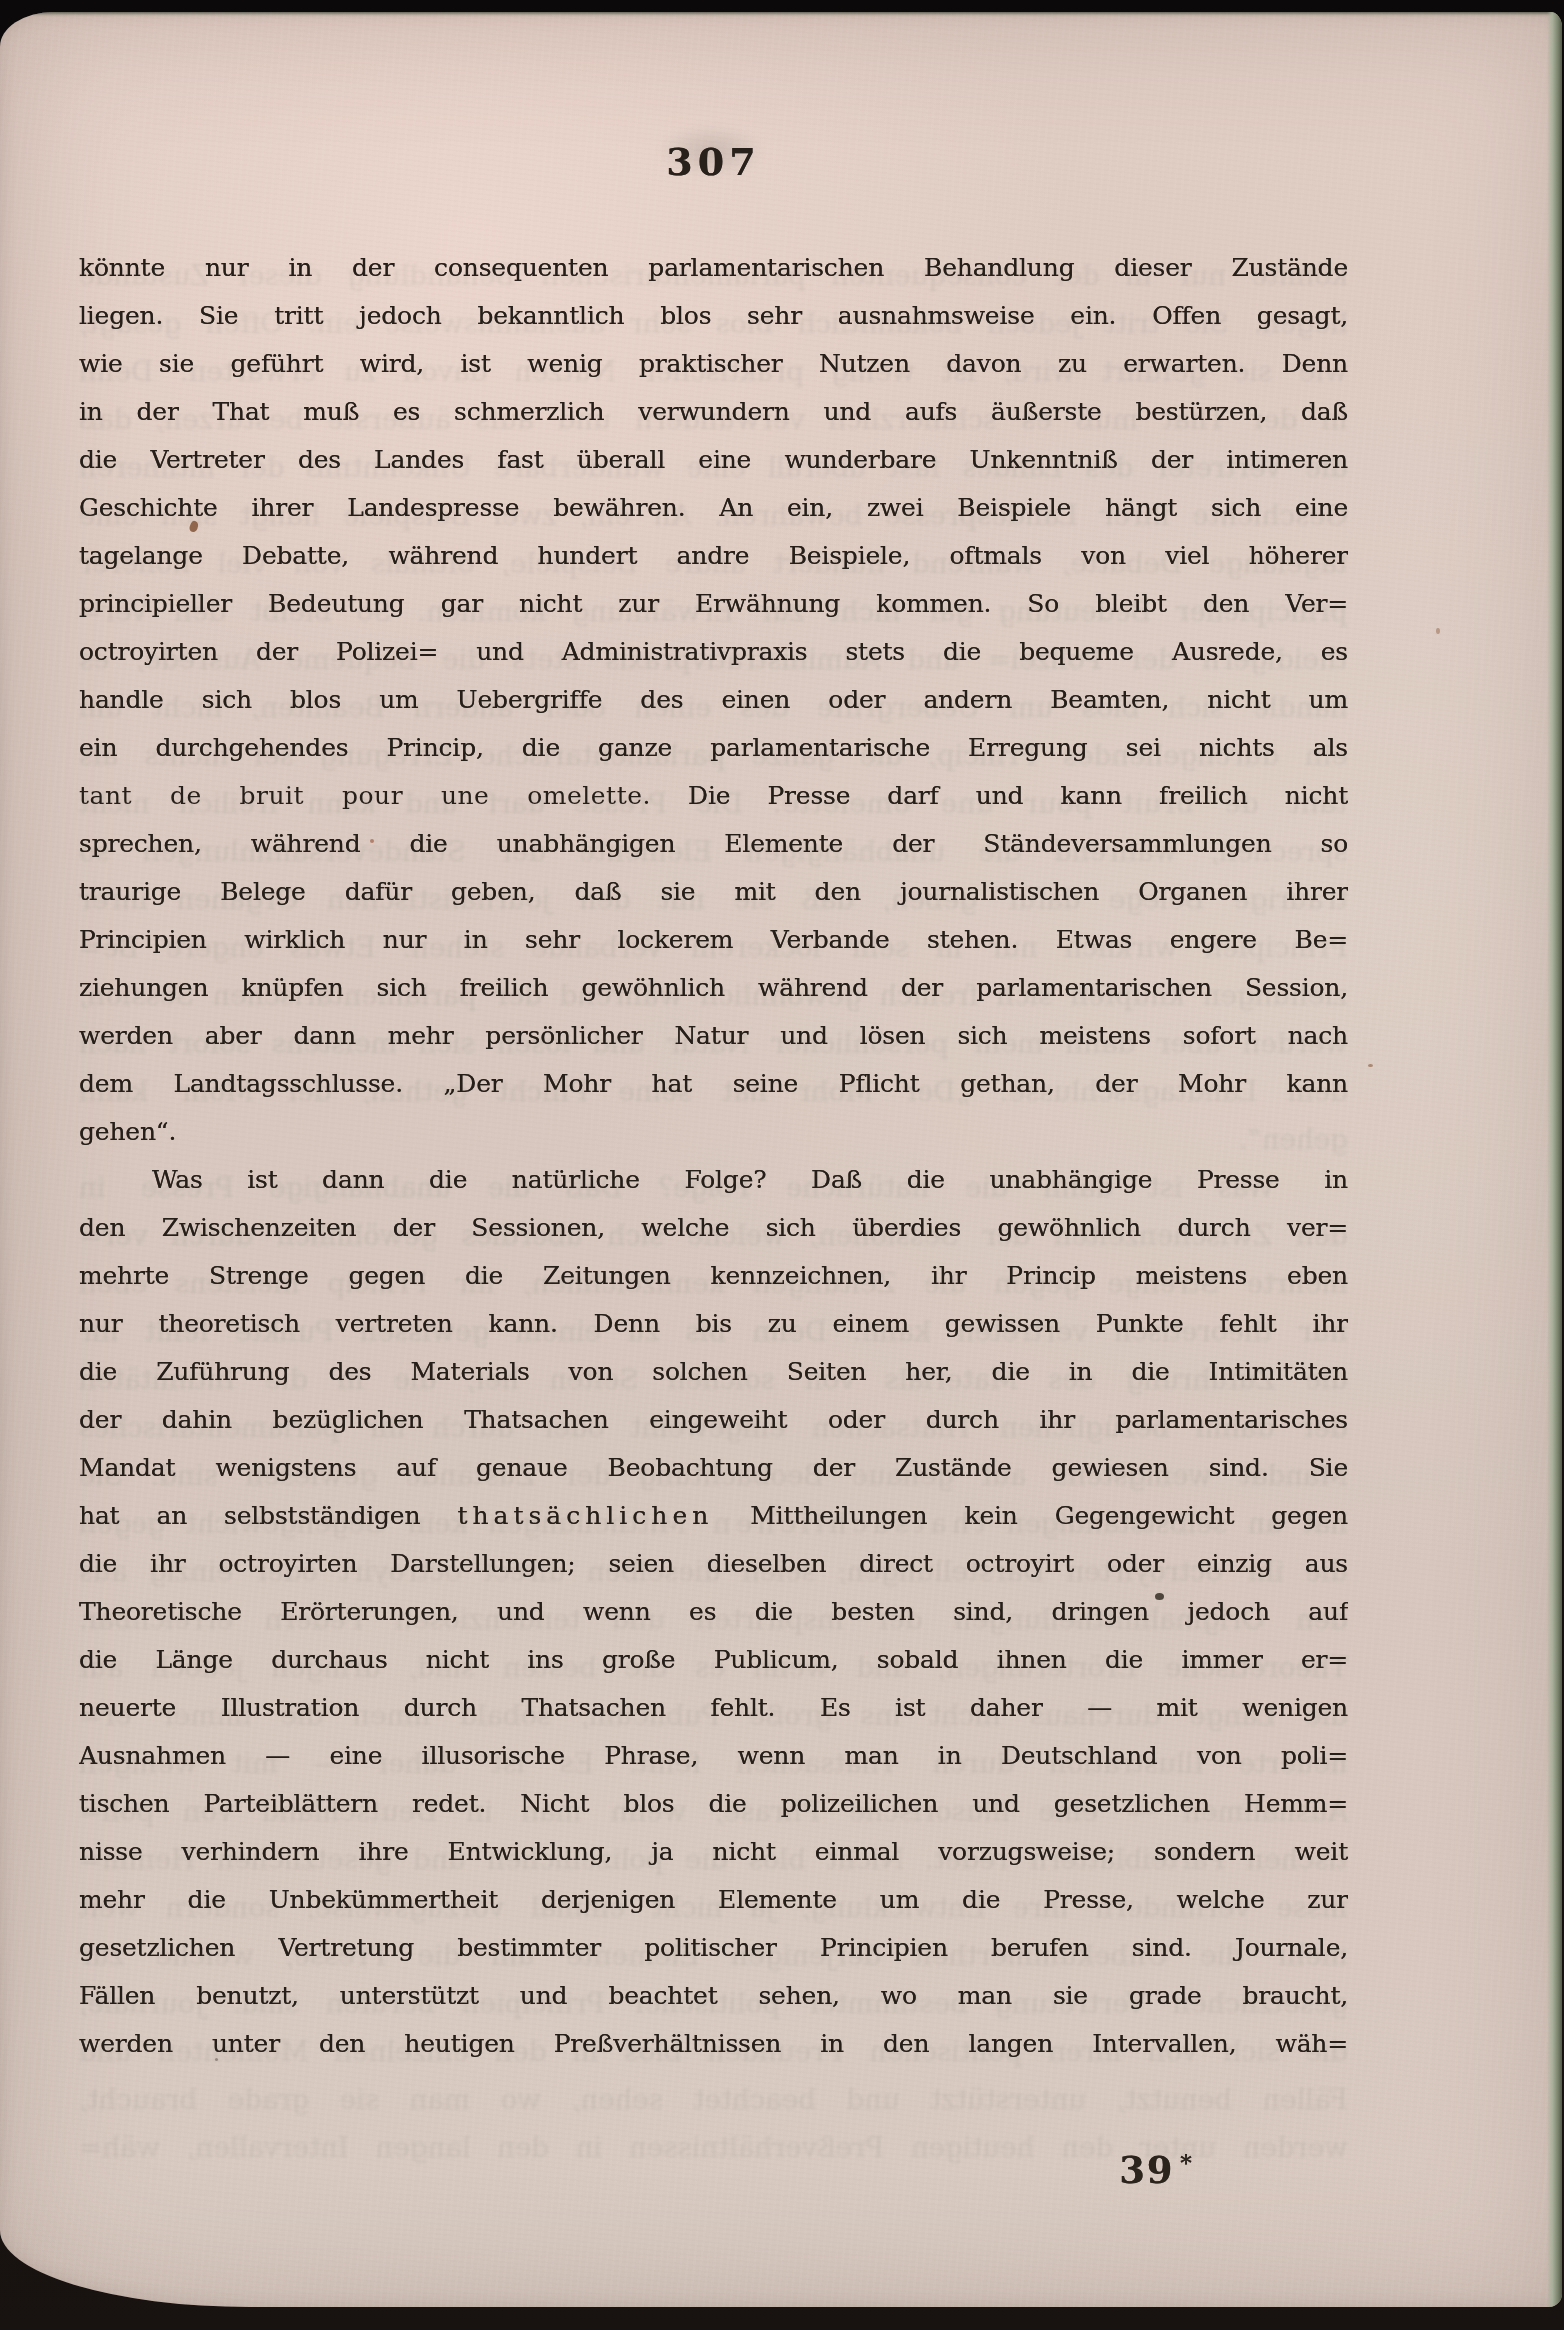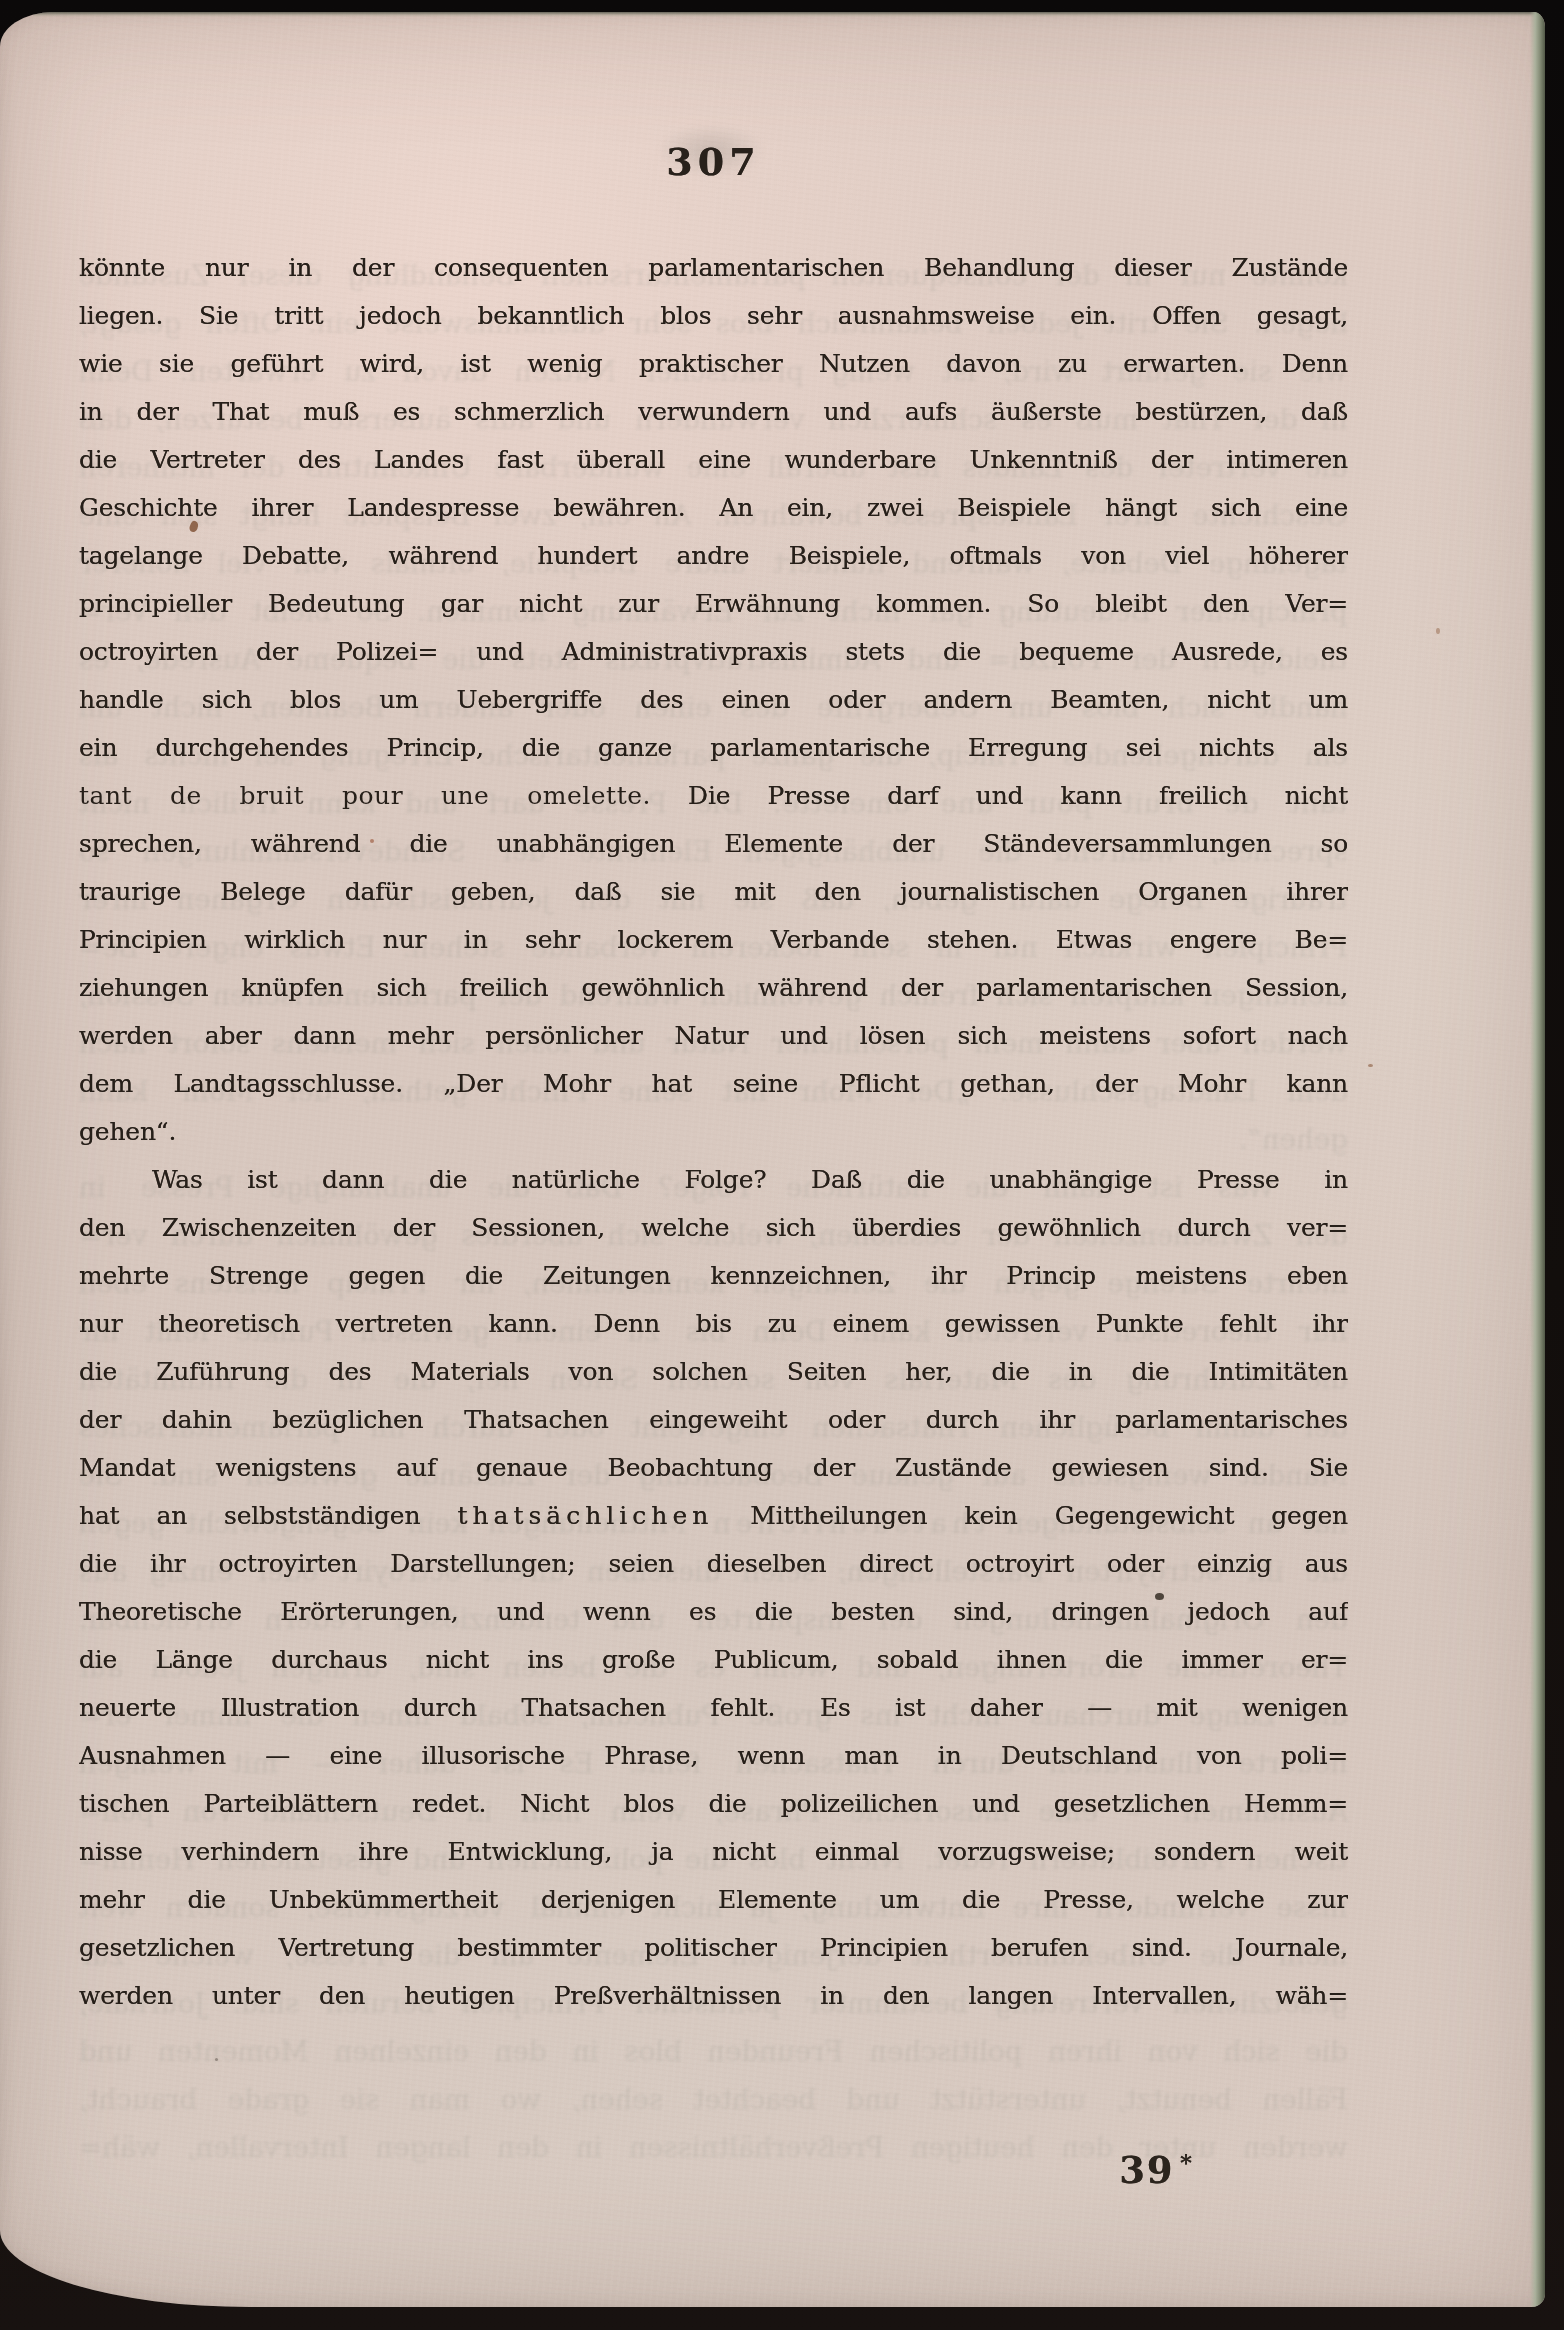--- a/index.html
+++ b/index.html
@@ -19,20 +19,21 @@
     border-radius:53px 11.7px 13.3px 250px / 35px 15px 13.3px 77px;
     background:
       radial-gradient(999px 749px at 30% 10%, rgba(238,216,207,.85), rgba(238,216,207,0) 60%),
       radial-gradient(1248px 999px at 85% 40%, rgba(224,211,201,.55), rgba(224,211,201,0) 65%),
       radial-gradient(1415px 1248px at 40% 88%, rgba(215,203,194,.65), rgba(215,203,194,0) 70%),
       linear-gradient(180deg,#e0cdc4 0%,#dbcac1 30%,#d6c6bd 62%,#d9c9c0 100%);
     box-shadow:
       inset 0 0 125px rgba(122,101,90,.28),
       inset 0 0 16.6px rgba(92,76,66,.16);
     overflow:hidden;
+    padding-left:17px;
   }
   .paper-grain{
     position:absolute;inset:0;pointer-events:none;
     background:
       repeating-linear-gradient(7deg, rgba(156,136,126,.03) 0 1.7px, rgba(0,0,0,0) 1.7px 5px),
       repeating-linear-gradient(96deg, rgba(255,250,245,.03) 0 2.5px, rgba(0,0,0,0) 2.5px 6.7px);
   }
   .page-edge-right{
     position:absolute;right:0;top:0;bottom:0;width:15px;
     background:linear-gradient(to right, rgba(140,150,128,0) 0%, #a7b09a 35%, #78826b 70%, #464f3d 100%);
@@ -196,20 +197,21 @@
           <div class="line"><span>hat an selbstständigen </span><span class="spaced">thatsächlichen</span><span> Mittheilungen kein Gegengewicht gegen</span></div>
           <div class="line"><span>die ihr octroyirten Darstellungen; seien dieselben direct octroyirt oder einzig aus</span></div>
           <div class="line"><span>Theoretische Erörterungen, und wenn es die besten sind, dringen jedoch auf</span></div>
           <div class="line"><span>die Länge durchaus nicht ins große Publicum, sobald ihnen die immer er=</span></div>
           <div class="line"><span>neuerte Illustration durch Thatsachen fehlt.  Es ist daher — mit wenigen</span></div>
           <div class="line"><span>Ausnahmen — eine illusorische Phrase, wenn man in Deutschland von poli=</span></div>
           <div class="line"><span>tischen Parteiblättern redet.  Nicht blos die polizeilichen und gesetzlichen Hemm=</span></div>
           <div class="line"><span>nisse verhindern ihre Entwicklung, ja nicht einmal vorzugsweise; sondern weit</span></div>
           <div class="line"><span>mehr die Unbekümmertheit derjenigen Elemente um die Presse, welche zur</span></div>
           <div class="line"><span>gesetzlichen Vertretung bestimmter politischer Principien berufen sind.  Journale,</span></div>
+          <div class="line"><span>Fällen benutzt, unterstützt und beachtet sehen, wo man sie grade braucht,</span></div>
           <div class="line"><span>werden unter den heutigen Preßverhältnissen in den langen Intervallen, wäh=</span></div>
         </div>
       </div>
 
     <div class="signature">
       <span>39</span><span class="star">*</span>
     </div>
   </div>
 </div>
 

